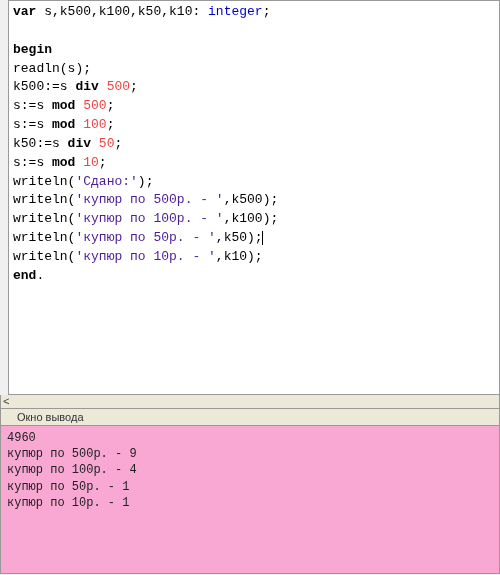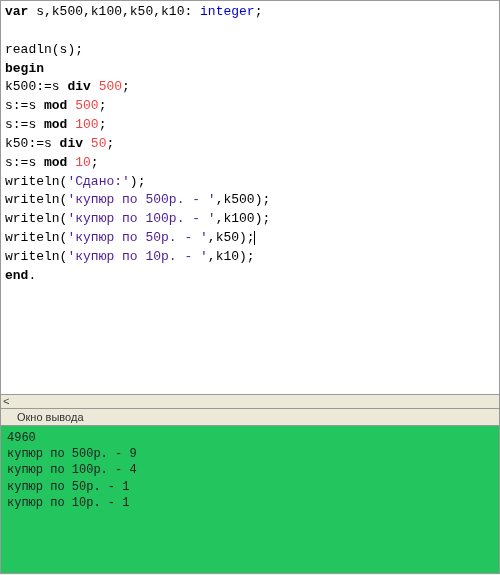--- a/index.html
+++ b/index.html
@@ -11,20 +11,21 @@
       height: 575px;
       overflow: hidden;
     }
     .editor-pane {
       background: #ffffff;
       border: 1px solid #999;
       height: 395px;
       overflow: auto;
       padding: 2px 4px;
       line-height: 1.45;
+      margin-left: 8px;
     }
     .code-line {
       white-space: pre;
     }
     .kw { color: #000; font-weight: bold; }
     .type { color: #0000cc; }
     .num { color: #ef4444; }
     .str { color: #4c1d95; }
     .plain { color: #000; }
     .cursor {
@@ -49,39 +50,39 @@
     .output-header {
       background: #ece9d8;
       border: 1px solid #999;
       border-top: none;
       padding: 2px 16px;
       font-size: 11px;
       font-family: Tahoma, sans-serif;
       color: #333;
     }
     .output-pane {
-      background: #22c55e;
+      background: #f9a8d4;
       border: 1px solid #999;
       border-top: none;
       height: 148px;
       padding: 4px 6px;
       line-height: 1.35;
       font-size: 12px;
       overflow: auto;
     }
     .out-line { white-space: pre; color: #222; }
   </style>
 </head>
 <body>
 
 <div class="editor-pane">
   <div class="code-line"><span class="kw">var</span><span class="plain"> s,k500,k100,k50,k10: </span><span class="type">integer</span><span class="plain">;</span></div>
   <div class="code-line"><span></span>&nbsp;</div>
+  <div class="code-line"><span class="kw">begin</span></div>
   <div class="code-line"><span class="plain">readln(s);</span></div>
-  <div class="code-line"><span class="kw">begin</span></div>
   <div class="code-line"><span class="plain">k500:=s </span><span class="kw">div</span><span class="plain"> </span><span class="num">500</span><span class="plain">;</span></div>
   <div class="code-line"><span class="plain">s:=s </span><span class="kw">mod</span><span class="plain"> </span><span class="num">500</span><span class="plain">;</span></div>
   <div class="code-line"><span class="plain">s:=s </span><span class="kw">mod</span><span class="plain"> </span><span class="num">100</span><span class="plain">;</span></div>
   <div class="code-line"><span class="plain">k50:=s </span><span class="kw">div</span><span class="plain"> </span><span class="num">50</span><span class="plain">;</span></div>
   <div class="code-line"><span class="plain">s:=s </span><span class="kw">mod</span><span class="plain"> </span><span class="num">10</span><span class="plain">;</span></div>
   <div class="code-line"><span class="plain">writeln(</span><span class="str">'Сдано:'</span><span class="plain">);</span></div>
   <div class="code-line"><span class="plain">writeln(</span><span class="str">'купюр по 500р. - '</span><span class="plain">,k500);</span></div>
   <div class="code-line"><span class="plain">writeln(</span><span class="str">'купюр по 100р. - '</span><span class="plain">,k100);</span></div>
   <div class="code-line"><span class="plain">writeln(</span><span class="str">'купюр по 50р. - '</span><span class="plain">,k50);</span><span class="cursor"></span></div>
   <div class="code-line"><span class="plain">writeln(</span><span class="str">'купюр по 10р. - '</span><span class="plain">,k10);</span></div>

